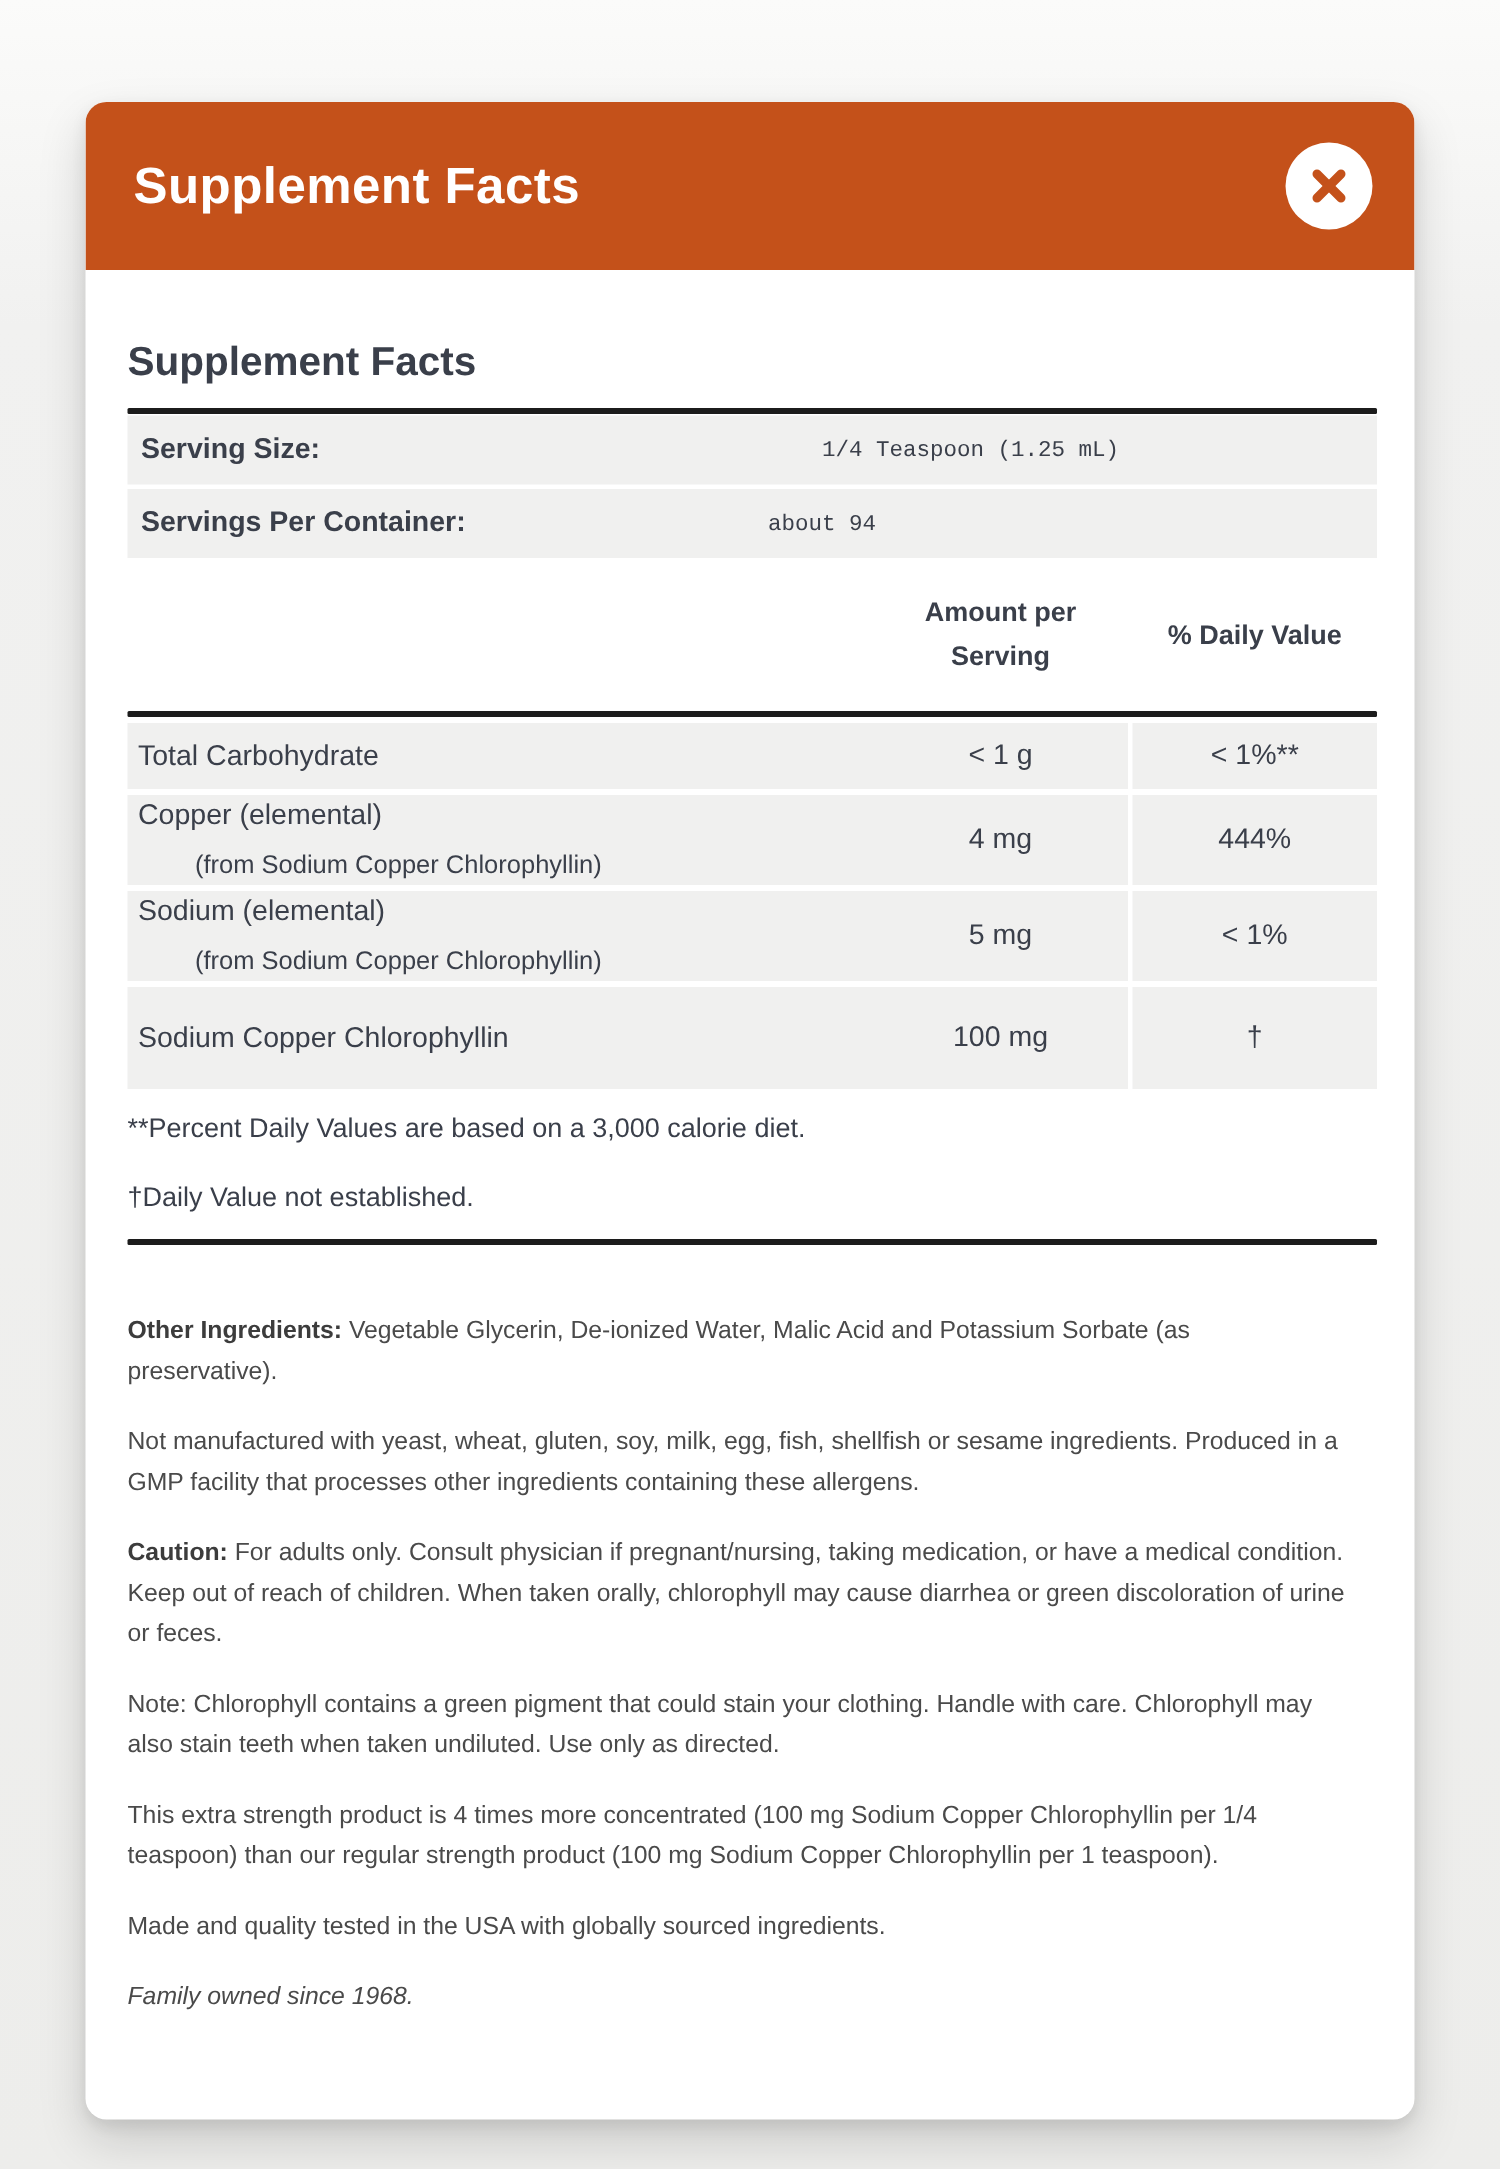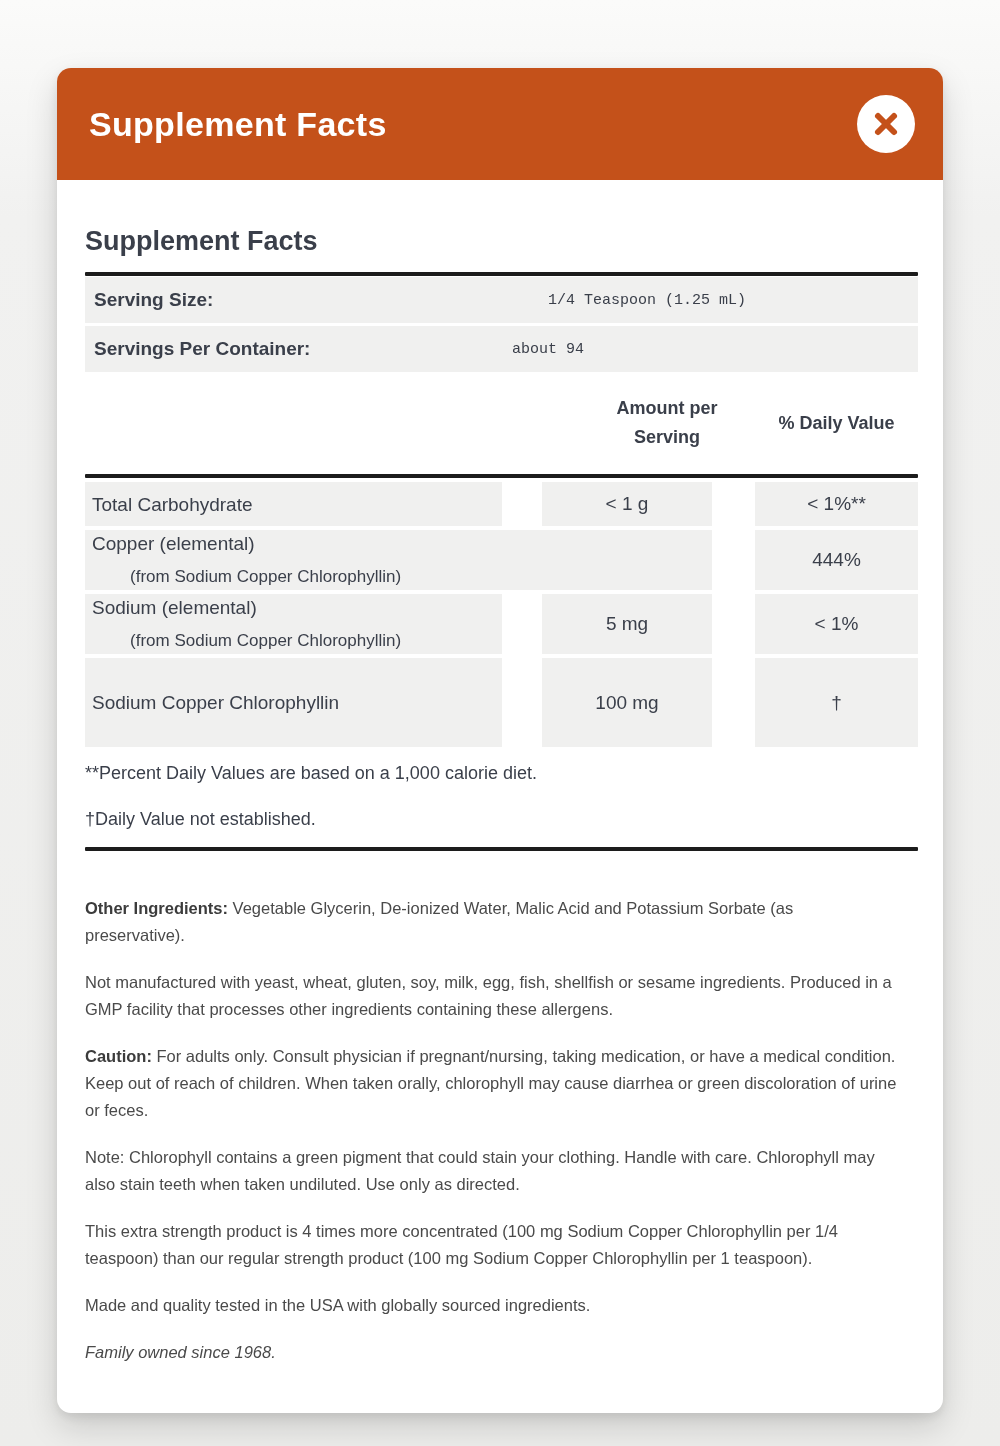--- a/index.html
+++ b/index.html
@@ -67,24 +67,24 @@
     display:flex;justify-content:flex-end;align-items:center;
     height:102px;
   }
   .col-head{
     font-weight:bold;font-size:18px;color:var(--ink);
     text-align:center;line-height:29px;
   }
   .col-head.amount{width:170px;}
   .col-head.dv{width:163px;margin-left:3px;}
   
-  .n-row{display:flex;margin-top:4px;gap:40px;}
+  .n-row{display:flex;margin-top:4px;}
   .n-row.h1{height:44px;}
   .n-row.h2{height:60px;}
-  .n-row.h3{height:89px;justify-content:flex-end;}
+  .n-row.h3{height:68px;justify-content:flex-end;}
   .n-name-cell{
     flex:1;background:var(--row-bg);
     display:flex;flex-direction:column;justify-content:center;
     padding-left:7px;
   }
   .n-name{font-size:19px;color:var(--ink);line-height:33px;}
   .n-sub{font-size:17px;color:var(--ink);line-height:33px;padding-left:38px;}
   .n-amount-cell{
     width:170px;background:var(--row-bg);
     display:flex;align-items:center;justify-content:center;
@@ -157,41 +157,42 @@
       </div>
       <div class="n-amount-cell">&lt; 1 g</div>
       <div class="n-dv-cell">&lt; 1%**</div>
     </div>
 
     <div class="n-row h2">
       <div class="n-name-cell">
         <div class="n-name">Copper (elemental)</div>
         <div class="n-sub">(from Sodium Copper Chlorophyllin)</div>
       </div>
+      <div class="n-amount-cell">4 mg</div>
       <div class="n-dv-cell">444%</div>
     </div>
 
     <div class="n-row h2">
       <div class="n-name-cell">
         <div class="n-name">Sodium (elemental)</div>
         <div class="n-sub">(from Sodium Copper Chlorophyllin)</div>
       </div>
       <div class="n-amount-cell">5 mg</div>
       <div class="n-dv-cell">&lt; 1%</div>
     </div>
 
     <div class="n-row h3">
       <div class="n-name-cell">
         <div class="n-name">Sodium Copper Chlorophyllin</div>
       </div>
       <div class="n-amount-cell">100 mg</div>
       <div class="n-dv-cell">†</div>
     </div>
 
-    <div class="footnote f1">**Percent Daily Values are based on a 1,000 calorie diet.</div>
+    <div class="footnote f1">**Percent Daily Values are based on a 3,000 calorie diet.</div>
     <div class="footnote f2">†Daily Value not established.</div>
 
     <div class="rule rule-3"></div>
 
     <div class="info">
       <p><b>Other Ingredients:</b><span> Vegetable Glycerin, De-ionized Water, Malic Acid and Potassium Sorbate (as preservative).</span></p>
       <p>Not manufactured with yeast, wheat, gluten, soy, milk, egg, fish, shellfish or sesame ingredients. Produced in a GMP facility that processes other ingredients containing these allergens.</p>
       <p><b>Caution:</b><span> For adults only. Consult physician if pregnant/nursing, taking medication, or have a medical condition. Keep out of reach of children. When taken orally, chlorophyll may cause diarrhea or green discoloration of urine or feces.</span></p>
       <p>Note: Chlorophyll contains a green pigment that could stain your clothing. Handle with care. Chlorophyll may also stain teeth when taken undiluted. Use only as directed.</p>
       <p>This extra strength product is 4 times more concentrated (100 mg Sodium Copper Chlorophyllin per 1/4 teaspoon) than our regular strength product (100 mg Sodium Copper Chlorophyllin per 1 teaspoon).</p>

